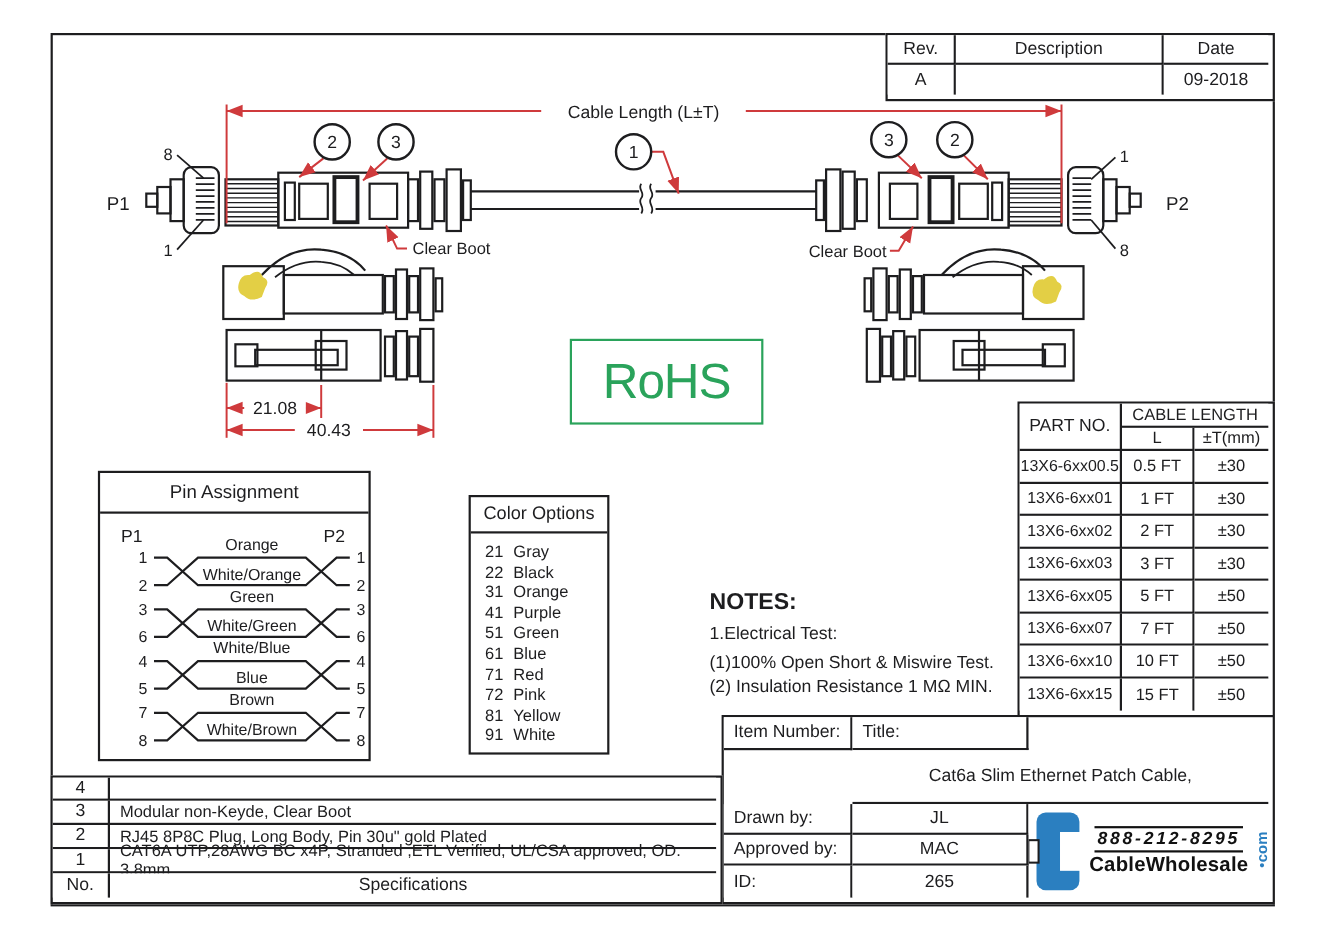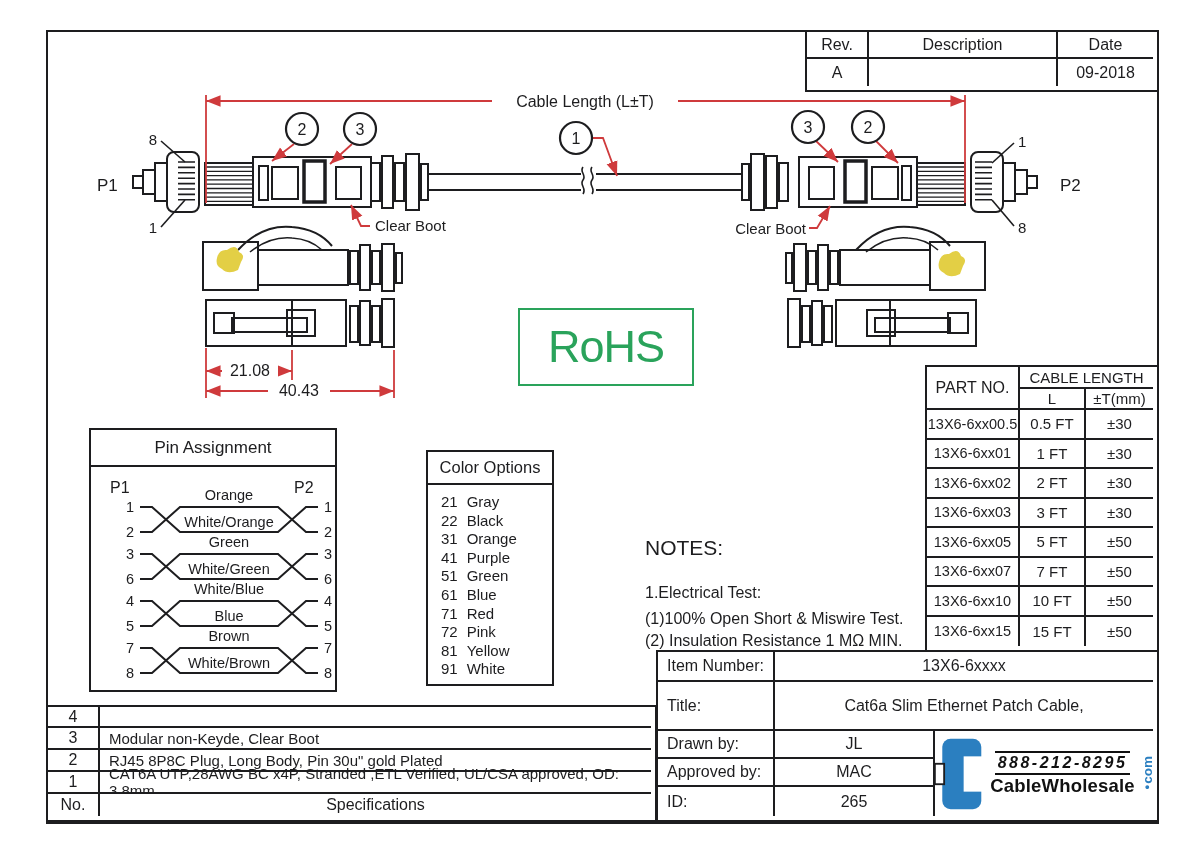--- a/index.html
+++ b/index.html
@@ -12,21 +12,21 @@
      border-bottom:2px solid #1d1d1f;font-size:16px;text-align:center;background:#fff;}
   .nr{border-right:none;} .nb{border-bottom:none;}
   .al{justify-content:flex-start;text-align:left;padding-left:9px;}
   .sm{font-size:15px;} .xs{font-size:14.5px;}
   .box{position:absolute;border:2px solid #1d1d1f;background:#fff;}
   .box-hdr{display:flex;align-items:center;justify-content:center;border-bottom:2px solid #1d1d1f;
            font-size:17px;}
   .copt-list{padding:8px 0 0 13px;display:flex;flex-direction:column;}
   .copt{display:flex;gap:9px;font-size:15px;line-height:18.6px;}
   .notes{position:absolute;left:645px;top:536px;width:290px;}
-  .notes-title{font-size:21px;font-weight:400;margin-bottom:22px;}
+  .notes-title{font-size:21px;font-weight:700;margin-bottom:6px;}
   .notes-line{font-size:16px;line-height:22px;}
   .notes-line.first{margin-bottom:4px;}
   .rohs{position:absolute;left:518px;top:308px;width:172px;height:74px;border:2px solid #2aa35b;
         display:flex;align-items:center;justify-content:center;font-size:45px;color:#2aa35b;
         letter-spacing:-1px;}
   .titleblock-value2{display:flex;flex-direction:row;line-height:1.25;}
   .logo{display:flex;align-items:center;justify-content:center;gap:5px;}
   .logo-mid{display:flex;flex-direction:column;align-items:center;}
   .logo-phone{font-style:italic;font-weight:bold;font-size:16px;letter-spacing:2.5px;
               border-top:2.5px solid #111;border-bottom:2.5px solid #111;padding:1px 3px;color:#111;}
@@ -146,21 +146,20 @@
     <div class="c sm">10 FT</div>
     <div class="c nr sm">±50</div>
 
     <div class="c xs nb">13X6-6xx15</div>
     <div class="c sm nb">15 FT</div>
     <div class="c nr nb sm">±50</div>
   </div>
 
   <div class="g" style="left:656px;top:650px;width:499px;height:168px;grid-template-columns:117px 160px 218px;grid-template-rows:30px 49px 28px 28px 29px;">
     <div class="c al">Item Number:</div>
-    <div class="c nr" style="grid-column:2/4;">13X6-6xxxx</div>
 
     <div class="c al">Title:</div>
     <div class="c nr" style="grid-column:2/4;">
       <div class="titleblock-value2">
         <span>Cat6a Slim Ethernet Patch Cable,</span>
       </div>
     </div>
 
     <div class="c al">Drawn by:</div>
     <div class="c">JL</div>

